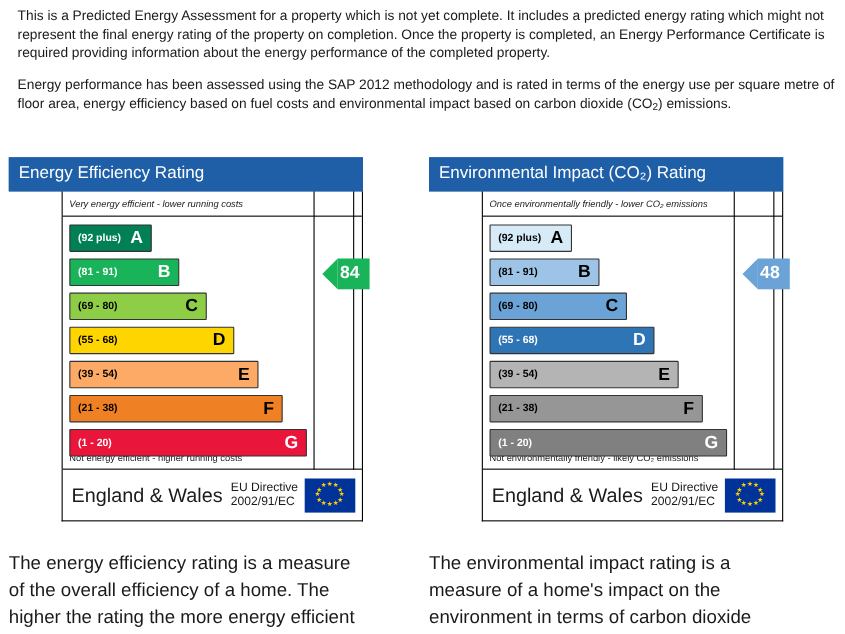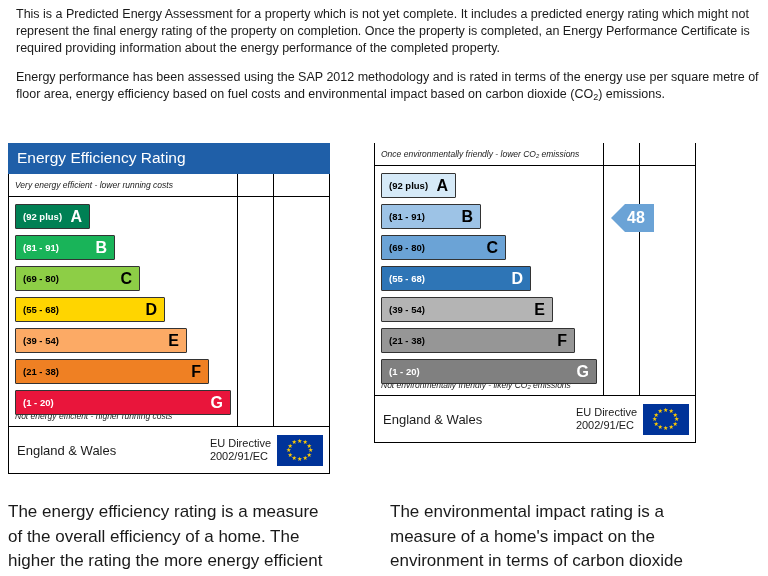--- a/index.html
+++ b/index.html
@@ -29,41 +29,42 @@
   sub {
     font-size: 9px;
     vertical-align: -2px;
   }
   .panels {
     position: absolute;
     top: 143px;
     left: 8px;
     width: 752px;
     display: flex;
-    gap: 44px;
+    gap: 60px;
   }
   .panel {
     width: 322px;
   }
   .panel-title {
     background: #1f5fa8;
     color: #ffffff;
     font-size: 15.5px;
     padding: 5px 8px 6px 8px;
     border: 1px solid #1f5fa8;
   }
   .panel.env .panel-title {
     background: #1f5fa8;
   }
   .chart {
     border: 1px solid #000000;
     border-top: none;
     position: relative;
     height: 300px;
     box-sizing: border-box;
+    margin-left: 48px;
   }
   .chart-inner {
     position: relative;
     height: 100%;
   }
   .col-line {
     position: absolute;
     top: 0;
     bottom: 46px;
     width: 1px;
@@ -77,21 +78,20 @@
     top: 6px;
     font-size: 8.5px;
     font-style: italic;
     color: #1a1a1a;
   }
   .note-bottom {
     position: absolute;
     left: 6px;
     bottom: 52px;
     font-size: 8.5px;
-    font-style: italic;
     color: #1a1a1a;
   }
   .hr-line {
     position: absolute;
     left: 0;
     right: 0;
     height: 1px;
     background: #000000;
   }
   .hr-line.top { top: 22px; }
@@ -159,21 +159,21 @@
   .footer {
     position: absolute;
     left: 0;
     right: 0;
     bottom: 0;
     height: 46px;
     display: flex;
     align-items: center;
   }
   .footer .region {
-    font-size: 13px;
+    font-size: 18px;
     padding-left: 8px;
     flex: 1;
     white-space: nowrap;
   }
   .footer .directive {
     font-size: 11px;
     line-height: 1.15;
     padding-right: 6px;
     text-align: left;
   }
@@ -255,20 +255,26 @@
               <div class="bar" style="width: 194px; background: rgb(239, 128, 35);">
                 <span class="range">(21 - 38)</span>
                 <span class="letter">F</span>
               </div>
             </div>
             <div class="bar-row">
               <div class="bar light" style="width: 216px; background: rgb(233, 21, 59);">
                 <span class="range">(1 - 20)</span>
                 <span class="letter">G</span>
               </div>
+            </div>
+          </div>
+        <div class="arrow-wrap" id="energy-arrow">
+            <div class="arrow" style="top: 31px;">
+              <div class="tip" style="border-right: 14px solid rgb(25, 180, 89);"></div>
+              <div class="body" style="background: rgb(25, 180, 89);">84</div>
             </div>
           </div>
         <div class="footer">
           <div class="region">England &amp; Wales</div>
           <div class="directive">
             <div>EU Directive</div>
             <div>2002/91/EC</div>
           </div>
           <div class="eu-flag">
               <span class="star" style="left: 20px; top: 3.5px;">★</span>
@@ -283,20 +289,21 @@
               <span class="star" style="left: 9px; top: 12.5px;">★</span>
               <span class="star" style="left: 10.4737px; top: 8px;">★</span>
               <span class="star" style="left: 14.5px; top: 4.70577px;">★</span>
             </div>
         </div>
       </div>
     </div>
   </div>
 
   <div class="panel env">
+    <div class="panel-title">Environmental Impact (CO₂) Rating</div>
     <div class="chart">
       <div class="chart-inner">
         <div class="col-line c1"></div>
         <div class="col-line c2"></div>
         <div class="hr-line top"></div>
         <div class="hr-line bottom"></div>
         <div class="note-top">Once environmentally friendly - lower CO₂ emissions</div>
         <div class="note-bottom">Not environmentally friendly - likely CO₂ emissions</div>
         <div class="bars" id="env-bars">
             <div class="bar-row">

